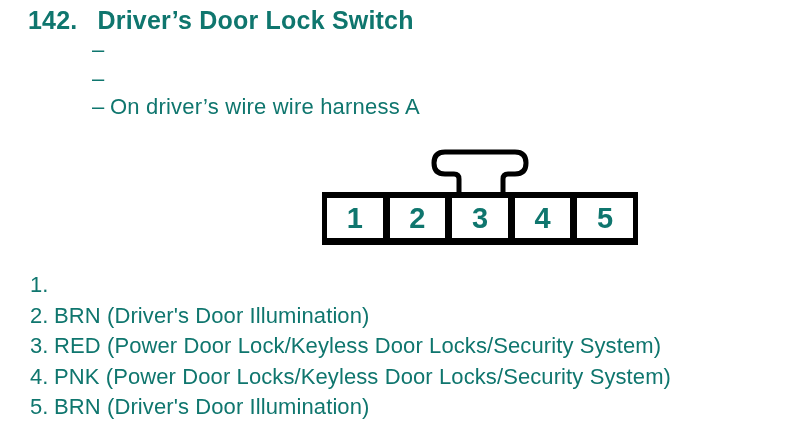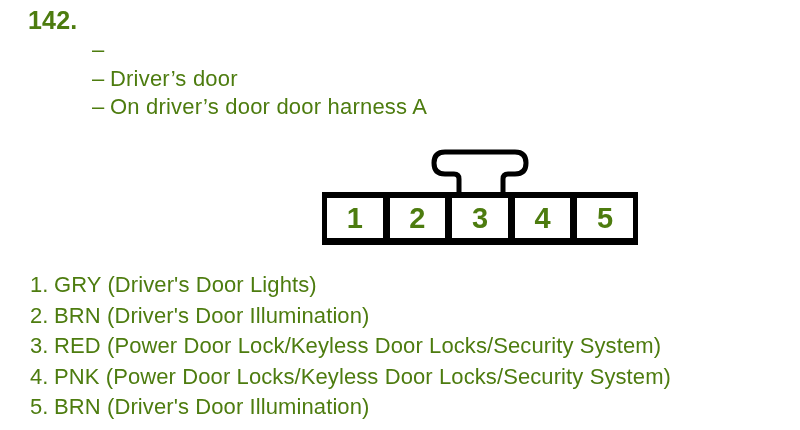--- a/index.html
+++ b/index.html
@@ -5,21 +5,21 @@
   html, body {
     margin: 0;
     padding: 0;
     background: #ffffff;
   }
   .page {
     position: relative;
     width: 800px;
     height: 430px;
     background: #ffffff;
-    color: #4d7c0f;
+    color: #0f766e;
     font-family: "Liberation Sans", "DejaVu Sans", sans-serif;
     overflow: hidden;
   }
 
   
   .title-row {
     position: absolute;
     left: 28px;
     top: 8px;
     display: flex;
@@ -101,33 +101,33 @@
     flex: 0 0 24px;
   }
 </style>
 </head>
 <body>
 
 <div class="page">
 
   <div class="title-row">
     <span class="title-number">142.</span>
+    <span class="title-text">Driver’s Door Lock Switch</span>
   </div>
 
   <div class="detail-list">
     <div class="detail-item">
       <span class="dash">–</span>
     </div>
     <div class="detail-item">
       <span class="dash">–</span>
-      <span>Driver’s door</span>
     </div>
     <div class="detail-item">
       <span class="dash">–</span>
-      <span>On driver’s door door harness A</span>
+      <span>On driver’s wire wire harness A</span>
     </div>
   </div>
 
   <svg class="latch-svg" viewBox="0 0 100 50" xmlns="http://www.w3.org/2000/svg">
     <path d="M 15 4 H 85 Q 96 4 96 15 Q 96 26 85 26 H 78 Q 73 26 73 31 V 48 H 29 V 31 Q 29 26 24 26 H 15 Q 4 26 4 15 Q 4 4 15 4 Z" fill="#ffffff" stroke="#000000" stroke-width="5" stroke-linejoin="round"></path>
   </svg>
 
   <div class="connector-body">
     <div class="pin-cell">
       <span>1</span>
@@ -142,21 +142,20 @@
       <span>4</span>
     </div>
     <div class="pin-cell">
       <span>5</span>
     </div>
   </div>
 
   <div class="legend-list">
     <div class="legend-item">
       <span class="legend-num">1.</span>
-      <span>GRY (Driver's Door Lights)</span>
     </div>
     <div class="legend-item">
       <span class="legend-num">2.</span>
       <span>BRN (Driver's Door Illumination)</span>
     </div>
     <div class="legend-item">
       <span class="legend-num">3.</span>
       <span>RED (Power Door Lock/Keyless Door Locks/Security System)</span>
     </div>
     <div class="legend-item">

